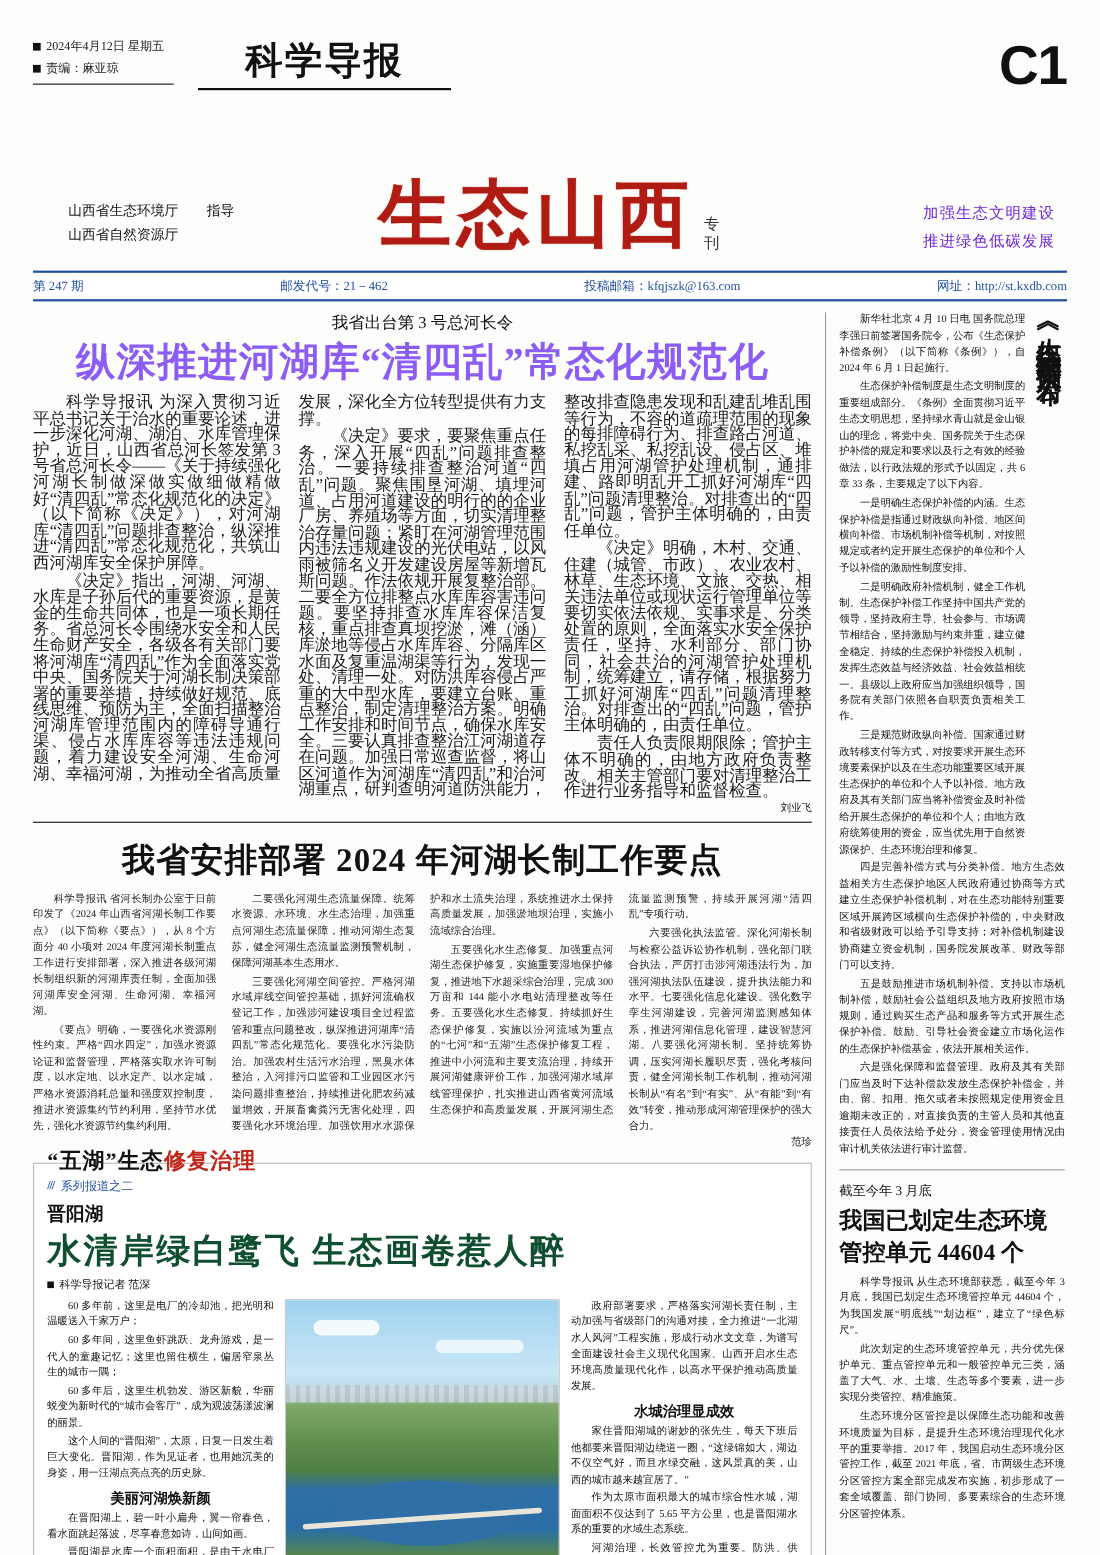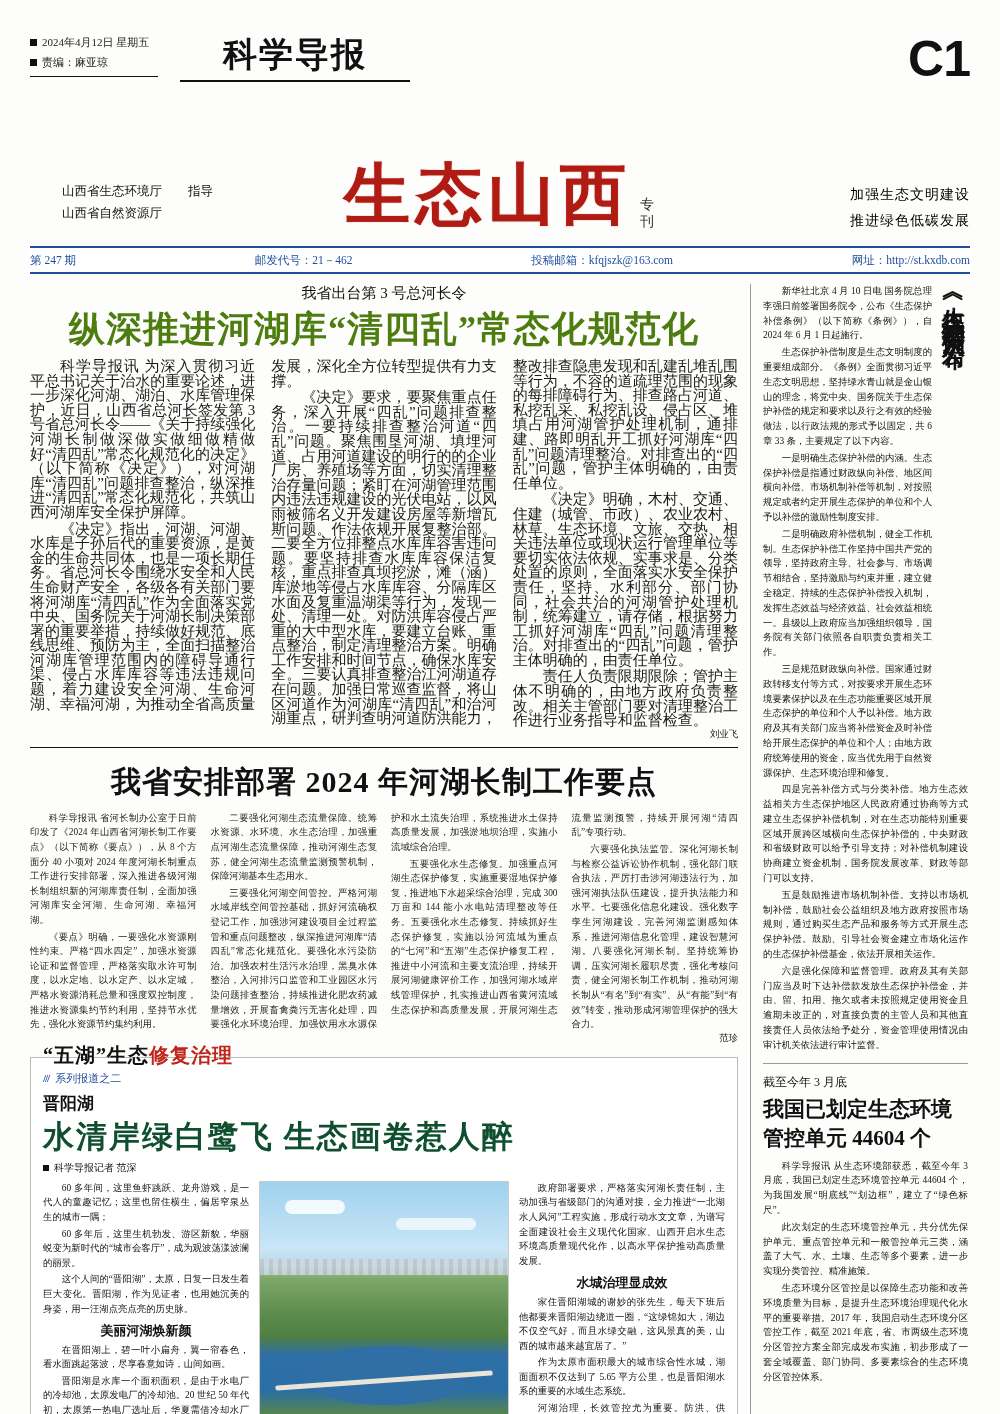--- a/index.html
+++ b/index.html
@@ -24,33 +24,33 @@
   .mh-logo .underline{border-bottom:2px solid #111;margin-top:2px;}
   .mh-c1{position:absolute;right:0;top:6px;font-size:50px;font-weight:bold;letter-spacing:-1px;font-family:"Liberation Sans",sans-serif;}
 
   
   .title-block{position:relative;height:92px;margin-top:6px;}
   .big-title{position:absolute;left:50%;transform:translateX(-50%);top:0;display:flex;align-items:flex-end;gap:8px;}
   .big-title .main{font-size:66px;font-weight:bold;color:#b01c13;letter-spacing:6px;font-family:"Liberation Serif",serif;text-shadow:0 0 1px #b01c13;}
   .big-title .sub{font-size:14px;line-height:17px;color:#333;padding-bottom:10px;width:16px;}
   .org-left{position:absolute;left:32px;top:30px;font-size:12.5px;line-height:22px;color:#111;}
   .org-left .line{display:flex;gap:26px;}
-  .slogan-right{position:absolute;right:0;top:32px;font-size:14px;line-height:26px;color:#000000;letter-spacing:1px;margin-left:42px;}
+  .slogan-right{position:absolute;right:11px;top:32px;font-size:14px;line-height:26px;color:#6d28d9;letter-spacing:1px;margin-left:42px;}
 
   
   .infobar{margin-top:4px;border-top:2px solid #1f4e9c;border-bottom:2px solid #1f4e9c;height:24px;display:flex;align-items:center;justify-content:space-between;gap:58px;font-size:11.5px;color:#1f4e9c;background:#fff;}
   .infobar span{white-space:nowrap;}
 
   
   .content{display:flex;margin-top:10px;gap:0;}
   .col-main{width:720px;padding-right:12px;box-sizing:border-box;}
   .col-right{width:218px;border-left:1px solid #999;padding-left:12px;box-sizing:border-box;}
 
   .kicker{text-align:center;font-size:15px;color:#111;margin-bottom:4px;}
-  .headline1{text-align:center;font-size:36px;font-weight:bold;letter-spacing:1px;color:#4d7c0f;line-height:44px;margin-bottom:8px;}
+  .headline1{text-align:center;font-size:36px;font-weight:bold;letter-spacing:1px;color:#8b5cf6;line-height:44px;margin-bottom:8px;}
   .rule-thin{border-bottom:1px solid #111;margin:6px 0 8px;}
 
   .cols3{column-count:3;column-gap:16px;font-size:15px;line-height:14.6px;text-align:justify;color:#1a1a1a;}
   .cols4{column-count:4;column-gap:14px;font-size:9.4px;line-height:14.6px;text-align:justify;color:#1a1a1a;}
   .cols3 p,.cols4 p{margin:0 0 2px;text-indent:2em;}
   .sig{text-align:right;font-size:9.4px;margin-top:0;}
 
   .headline2{text-align:center;font-size:30px;font-weight:bold;letter-spacing:1px;margin:14px 0 8px;}
 
   
@@ -184,20 +184,21 @@
         </div>
         <div class="flabel">晋阳湖</div>
         <div class="fheadline">水清岸绿白鹭飞  生态画卷惹人醉</div>
         <div class="fsrc">
             <span class="sq"></span>
             <span>科学导报记者 范深</span>
           </div>
 
         <div class="fbody">
           <div class="fcol">
+            <p>60 多年前，这里是电厂的冷却池，把光明和温暖送入千家万户；</p>
             <p>60 多年间，这里鱼虾跳跃、龙舟游戏，是一代人的童趣记忆；这里也留住横生，偏居窄泉丛生的城市一隅；</p>
             <p>60 多年后，这里生机勃发、游区新貌，华丽蜕变为新时代的“城市会客厅”，成为观波荡漾波澜的丽景。</p>
             <p>这个人间的“晋阳湖”，太原，日复一日发生着巨大变化。晋阳湖，作为见证者，也用她沉美的身姿，用一汪湖点亮点亮的历史脉。</p>
             <h4>美丽河湖焕新颜</h4>
             <p>在晋阳湖上，碧一叶小扁舟，翼一帘春色，看水面跳起落波，尽享春意如诗，山间如画。</p>
             <p>晋阳湖是水库一个面积面积，是由于水电厂的冷却池，太原发电厂的冷却池。20 世纪 50 年代初，太原第一热电厂选址后，华夏需借冷却水厂冷却用水水库，也是当时华北地区最大的人工湖，有“中国北湖”之称。自 1958 年扩建后，牛窑冒湖山的不断扩大，以此更名晋阳湖。</p>
 
           </div>
 
           <div class="photo">

